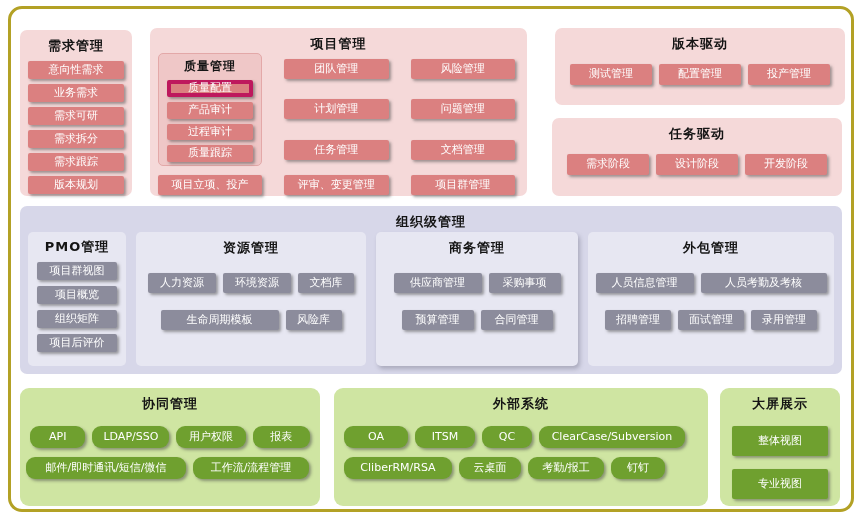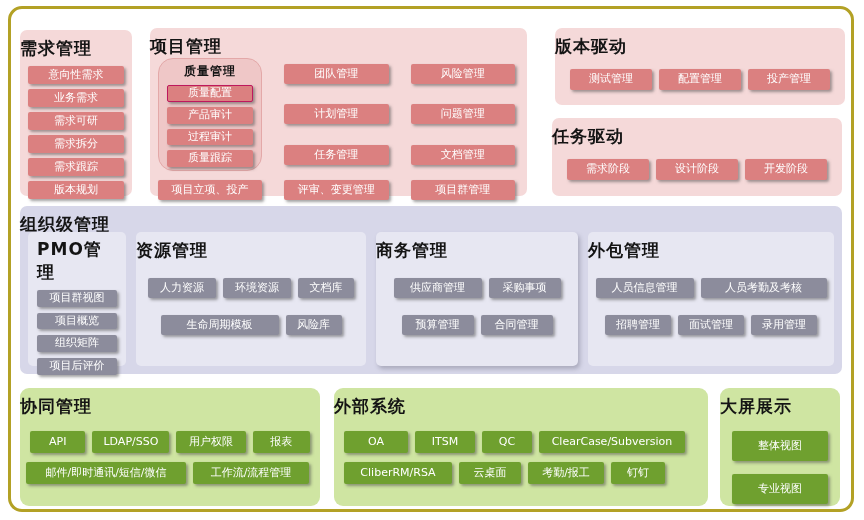--- a/index.html
+++ b/index.html
@@ -7,43 +7,43 @@
   body { font-family:"DejaVu Sans","Liberation Sans",sans-serif; }
   .canvas { position:relative; width:864px; height:520px; background:#fff; overflow:hidden; }
   .frame { position:absolute; left:8px; top:6px; width:846px; height:506px;
            border:3px solid #b3a125; border-radius:14px; }
 
   .panel { position:absolute; border-radius:7px; }
   .pinkp { background:#f5d9d9; }
   .lavp  { background:#d7d7e9; }
   .greenp{ background:#cfe5a2; border-radius:9px; }
 
-  .p-title { font-weight:bold; font-size:17px; color:#141414; text-align:left; padding-top:7px; letter-spacing:1px; }
+  .p-title { font-weight:bold; font-size:13px; color:#141414; text-align:center; padding-top:7px; letter-spacing:1px; }
 
   .btn { color:#fff; font-size:11px; line-height:1.15; text-align:center; border-radius:2px;
          display:flex; align-items:center; justify-content:center; padding:2px 4px;
          box-shadow:2px 2px 3px rgba(70,70,70,.5); }
   .bp  { background:#db8080; }
   .bg  { background:#8c8c9c; }
   .bgr { background:#6fa02f; }
 
   
   .req-stack { display:flex; flex-direction:column; gap:5px; padding:6px 8px 0; }
   .req-stack .btn { height:18px; }
 
   
   .proj-grid { display:grid; height:calc(100% - 26px); margin:0 12px 8px 8px;
                grid-template-columns:104px 1fr 1fr; grid-template-rows:1fr 1fr 1fr auto;
                column-gap:22px; row-gap:9px; }
   .proj-grid .btn { height:20px; align-self:center; }
   .qual { grid-column:1; grid-row:1 / span 3; background:#efc7c7; border:1px solid #e3a8a8;
-          border-radius:15px; display:flex; flex-direction:column; gap:5px; padding:4px 8px; }
+          border-radius:5px; display:flex; flex-direction:column; gap:5px; padding:4px 8px; }
   .qual .q-title { font-weight:bold; font-size:12px; color:#141414; text-align:center; letter-spacing:1px; }
   .qual .btn { height:17px; align-self:stretch; }
-  .qual .btn.sel { border:1px solid #be185d; }
+  .qual .btn.sel { border:4px solid #be185d; }
   .proj-bottom1 { grid-column:1; grid-row:4; }
   .proj-bottom2 { grid-column:2; grid-row:4; }
   .proj-bottom3 { grid-column:3; grid-row:4; }
 
   
   .drive-row { display:flex; justify-content:space-evenly; align-items:center; margin-top:11px; padding:0 8px; }
   .drive-row .btn { width:82px; height:21px; }
 
   
   .org-inner { display:flex; gap:10px; padding:26px 8px 8px; height:100%; }
@@ -51,21 +51,21 @@
   .org-panel.shaded { box-shadow:2px 3px 4px rgba(90,90,110,.35); }
   .pmo { width:98px; display:flex; flex-direction:column; gap:6px; padding:4px 9px 0; }
   .pmo .btn { height:18px; }
   .res { width:230px; } .biz { width:202px; } .out { flex:1; }
   .org-row { display:flex; justify-content:center; align-items:center; gap:7px; }
   .org-row .btn { height:20px; }
   .r1 { margin-top:16px; } .r2 { margin-top:17px; }
 
   
   .grn-row { display:flex; align-items:center; gap:7px; padding:0 10px; }
-  .grn-row .btn { height:22px; }
+  .grn-row .btn { height:22px;border-radius:9px; }
   .g1 { margin-top:13px; } .g2 { margin-top:9px; }
   .disp-stack { display:flex; flex-direction:column; gap:13px; align-items:center; margin-top:13px; }
   .disp-stack .btn { width:96px; height:30px; }
 
   .w56{width:56px}.w50{width:50px}.w54{width:54px}.w58{width:58px}.w60{width:60px}
   .w62{width:62px}.w64{width:64px}.w66{width:66px}.w68{width:68px}.w70{width:70px}.w72{width:72px}
   .w76{width:76px}.w78{width:78px}.w88{width:88px}.w98{width:98px}.w104{width:108px}.w116{width:116px}
   .w118{width:118px}.w126{width:126px}.w146{width:146px}.w160{width:160px}
 </style>
 </head>

